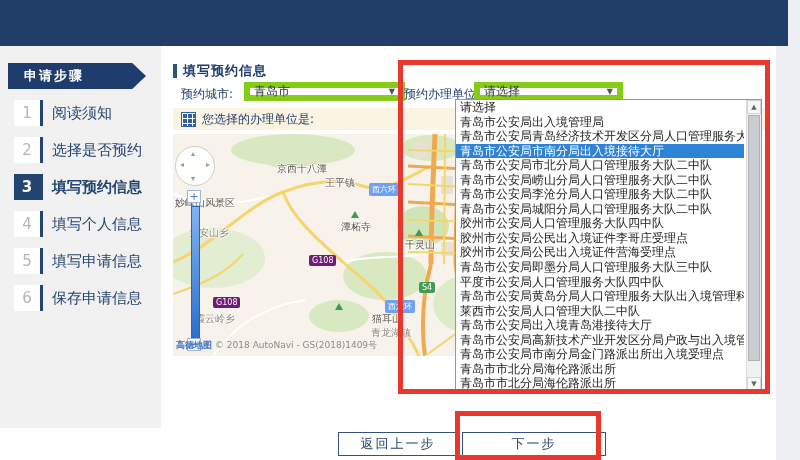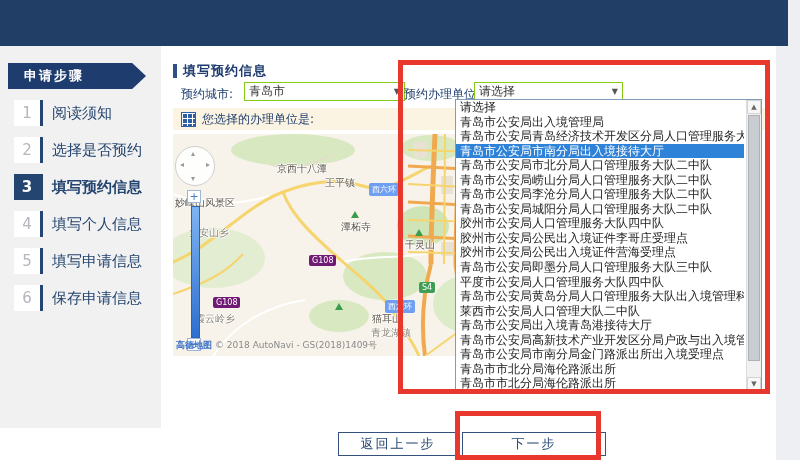--- a/index.html
+++ b/index.html
@@ -27,21 +27,21 @@
     border-right:3px solid #24456f;color:#b3b6bc;font-size:15px;text-align:center;line-height:26px;}
   .step.active .num{background:#24456f;color:#fff;font-weight:bold;}
   .step .lbl{position:absolute;left:52px;top:0;line-height:26px;color:#24456f;font-size:15px;white-space:nowrap;}
   .step.active .lbl{font-weight:bold;}
   
   .main{left:161px;top:46px;width:615px;height:414px;background:#fff;z-index:2;}
   .sec-title{position:absolute;left:12px;top:16px;display:flex;align-items:center;}
   .sec-title .bar{width:4px;height:14px;background:#2d5186;margin-right:6px;}
   .sec-title .txt{color:#1e3c6e;font-size:13px;font-weight:bold;letter-spacing:1px;}
   .fld-label{position:absolute;color:#1e3c6e;font-size:12px;top:40px;white-space:nowrap;}
-  .select{position:absolute;top:36px;height:19px;background:#fff;border:1px solid #84cc16;
+  .select{position:absolute;top:36px;height:19px;background:#fff;border:6px solid #84cc16;
     display:flex;align-items:center;justify-content:space-between;padding:0 4px;box-sizing:border-box;
     font-size:12px;color:#333;cursor:pointer;}
   .select .caret{font-size:8px;color:#555;}
   .notice{position:absolute;left:12px;top:62px;width:592px;height:22px;background:#fcf4e2;
     display:flex;align-items:center;}
   .notice .nicon{width:15px;height:15px;margin:0 6px 0 8px;background-color:#2f5fa5;
     background-image:linear-gradient(#fff 1px,transparent 1px),linear-gradient(90deg,#fff 1px,transparent 1px);
     background-size:5px 5px;border:1px solid #2f5fa5;box-sizing:border-box;}
   .notice .ntxt{color:#1e3c6e;font-size:12px;}
   

